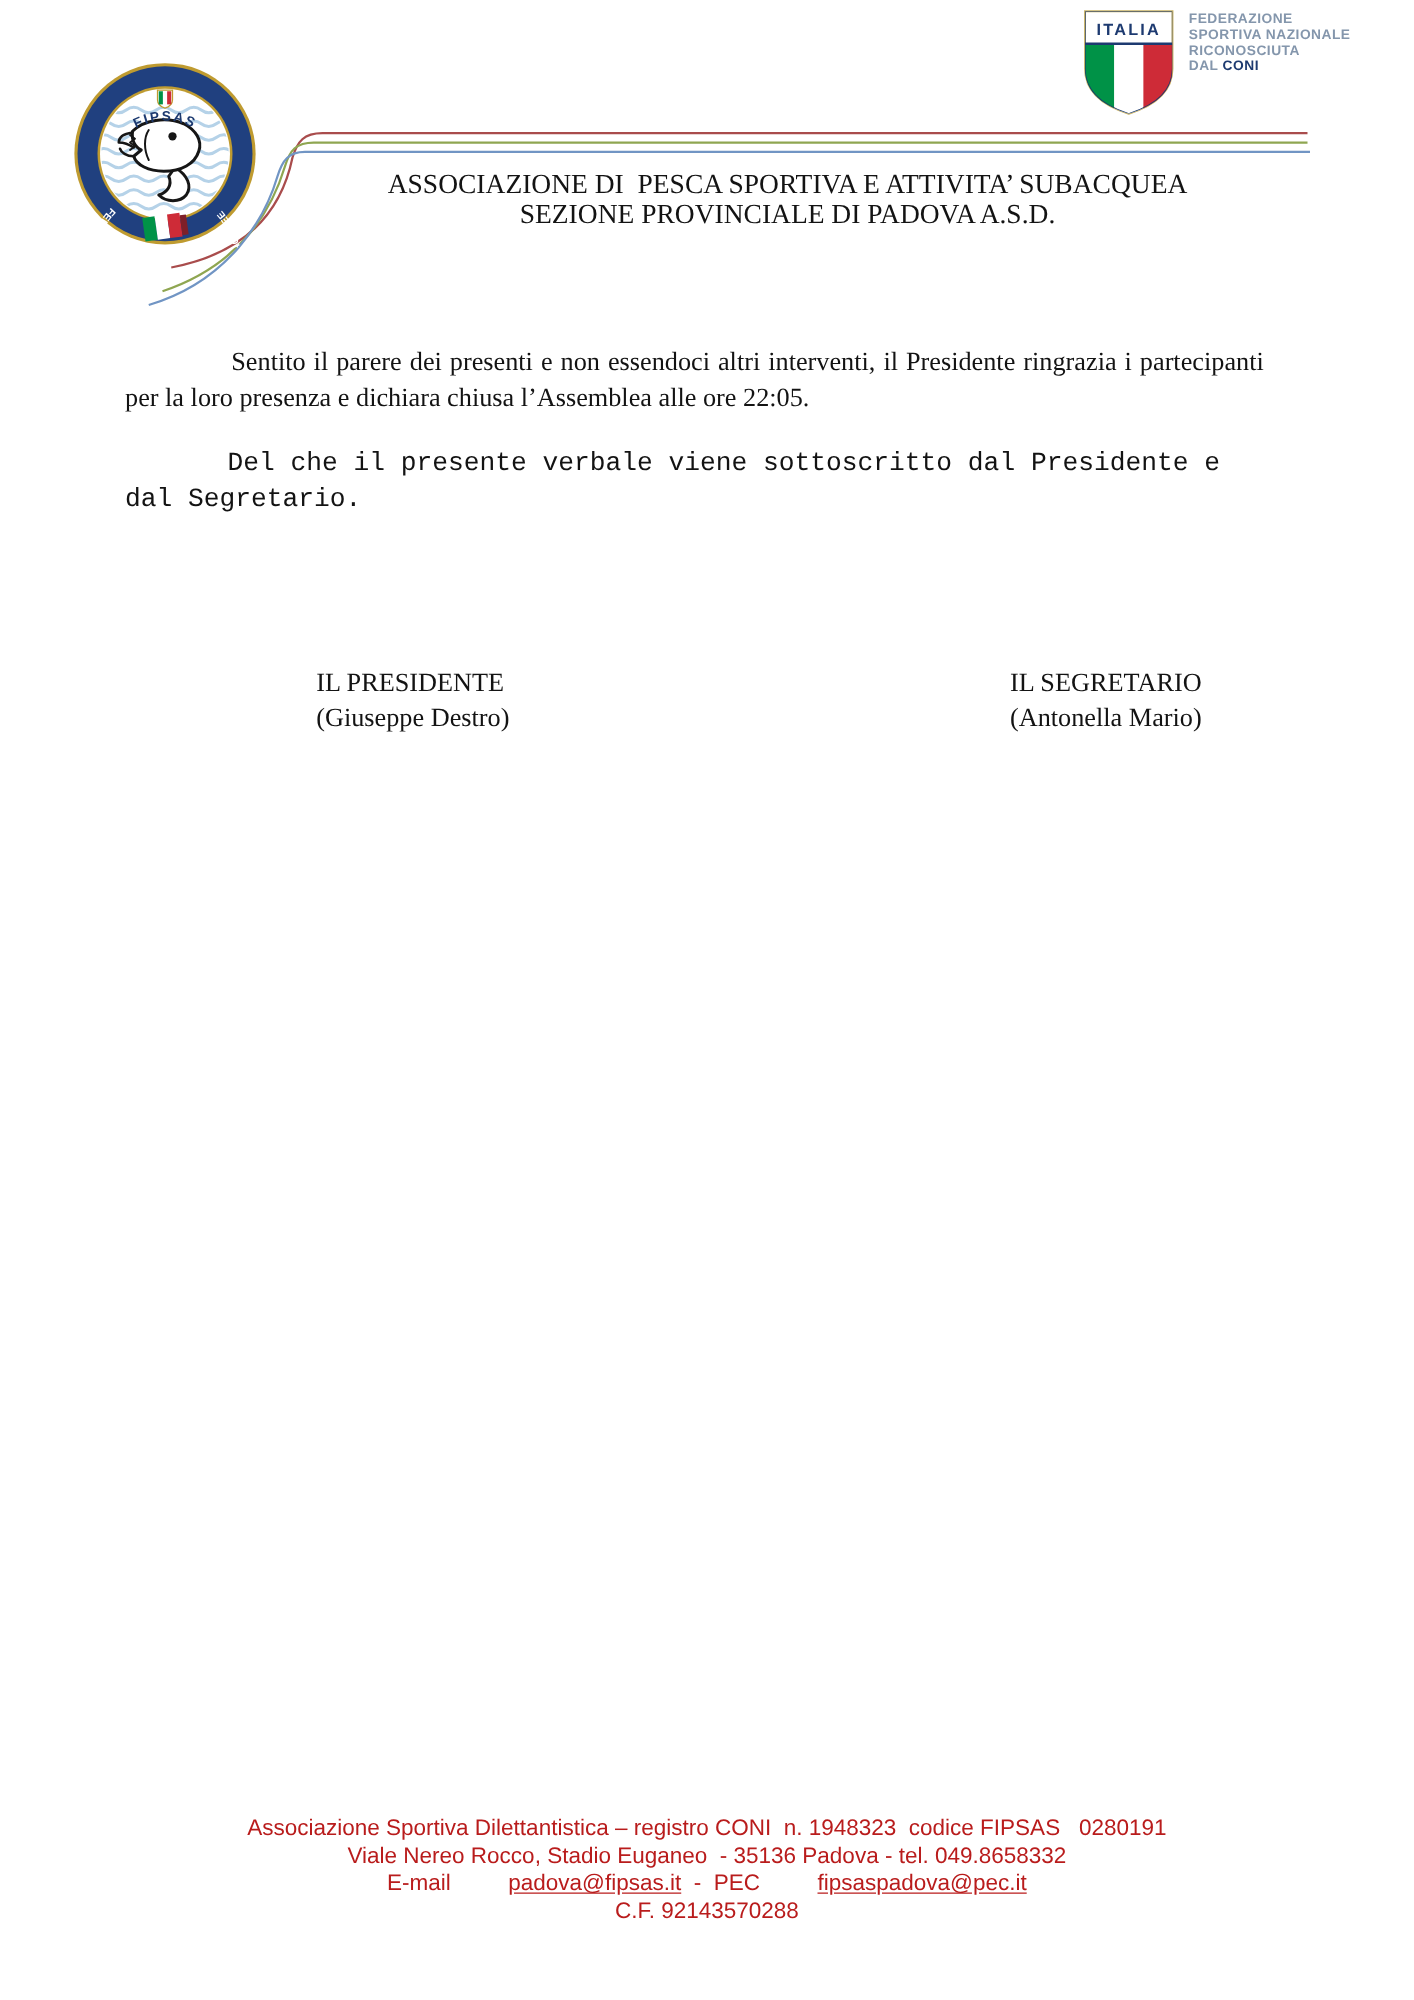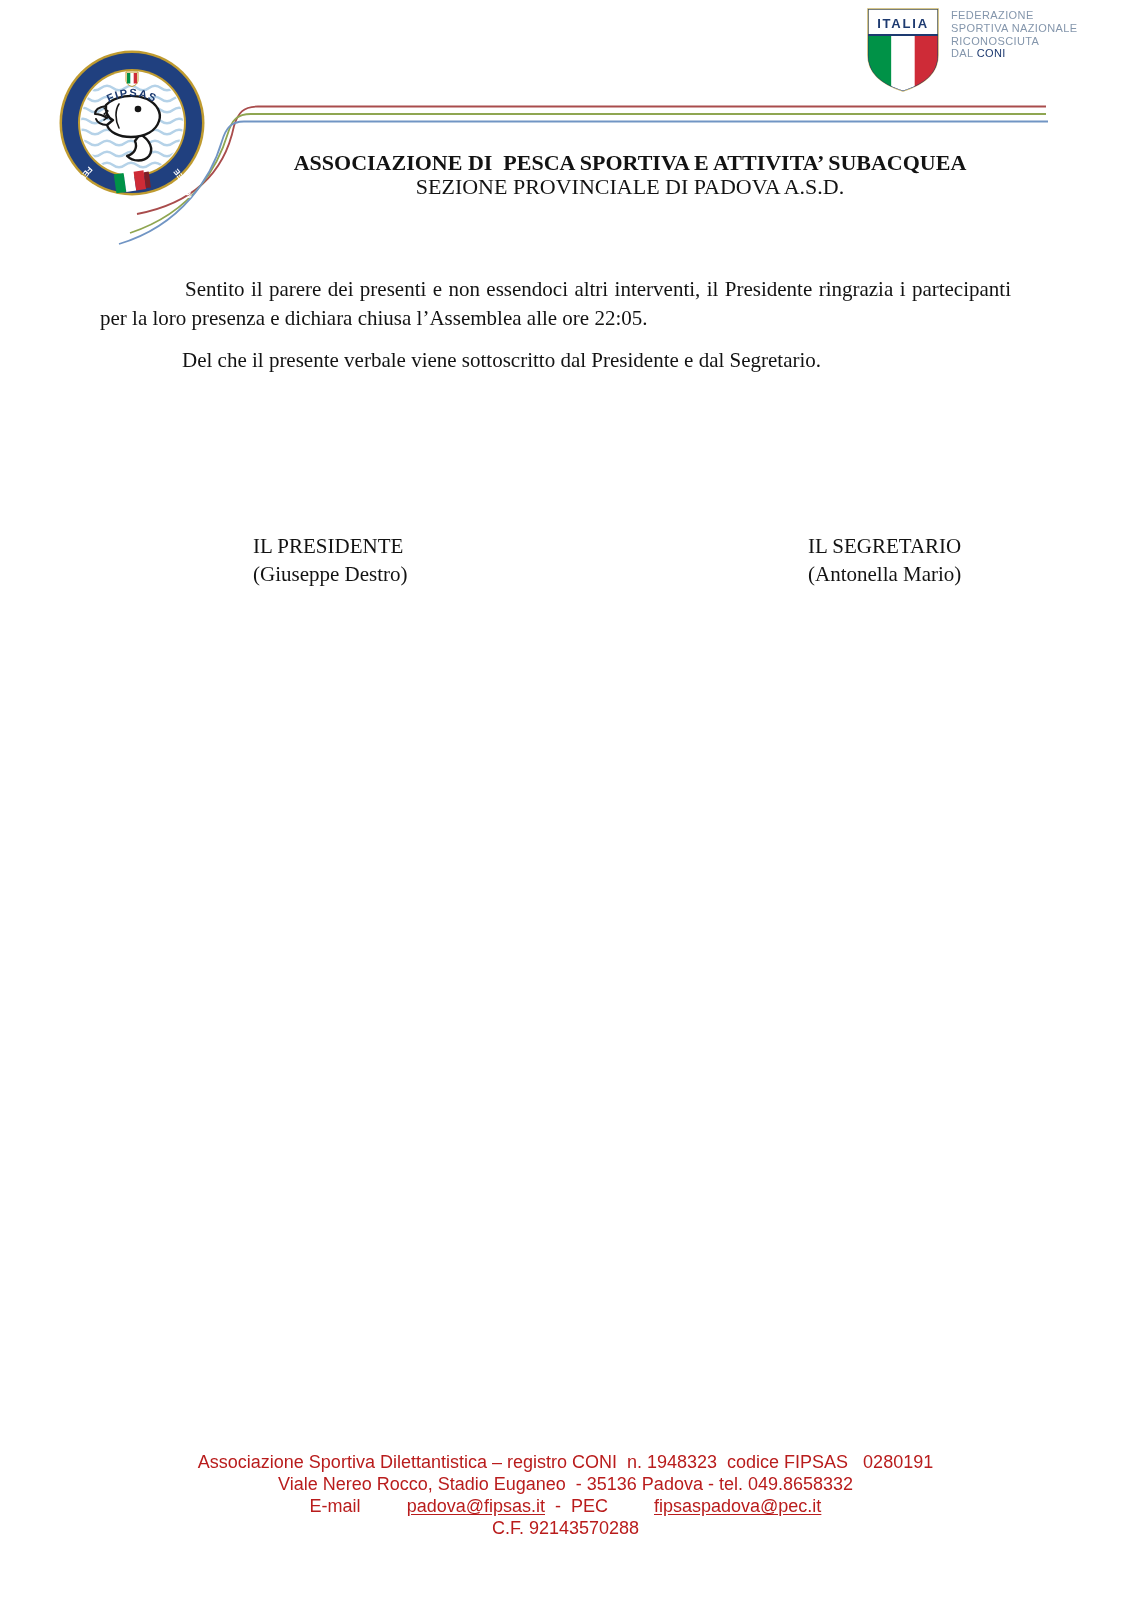--- a/index.html
+++ b/index.html
@@ -6,33 +6,33 @@
   .page {
     position:relative; width:1131px; height:1600px; background:#ffffff;
     font-family:"Liberation Serif", serif; color:#131313; overflow:hidden;
   }
   .swoosh { position:absolute; left:0; top:0; }
   .fipsas-logo { position:absolute; left:57px; top:48px; width:150px; height:150px; }
 
   .coni { position:absolute; left:866px; top:7px; display:flex; gap:11px; }
   .coni-shield { width:74px; height:86px; display:block; }
   .coni-text {
-    font-family:"Liberation Sans", sans-serif; font-size:11px; font-weight:400;
+    font-family:"Liberation Sans", sans-serif; font-size:11px; font-weight:700;
     letter-spacing:0.4px; color:#8496ac; line-height:12.8px; padding-top:2px;
     white-space:nowrap;
   }
   .coni-text .coni-bold { color:#1d3a70; }
 
   .header-block { position:absolute; left:235px; top:135px; width:790px; text-align:center; line-height:23.5px; }
-  .header-title { font-weight:bold; font-size:22px; white-space:pre-wrap;margin-top:16px; }
+  .header-title { font-weight:normal; font-size:22px; white-space:pre-wrap; }
   .header-sub { font-size:22px; }
 
   .body-text { position:absolute; left:100px; top:275px; width:911px; font-size:21px; line-height:29px; }
   .p1-line1 { text-indent:85px; text-align:justify; text-align-last:justify; }
-  .p2 { margin-top:13px; text-indent:82px; }
+  .p2 { margin-top:24px; text-indent:82px;font-family:Liberation Mono, monospace; }
 
   .signatures { position:absolute; top:532px; left:0; width:1131px; height:70px; font-size:21px; line-height:28px;padding-left:35px; }
   .sig-left  { position:absolute; left:253px; }
   .sig-right { position:absolute; left:808px; }
 
   .footer {
     position:absolute; left:0; top:1451px; width:1131px; text-align:center;
     font-family:"Liberation Sans", sans-serif; font-size:18px; line-height:22px; color:#b91c1c;
   }
   .footer .line { white-space:pre-wrap; }

